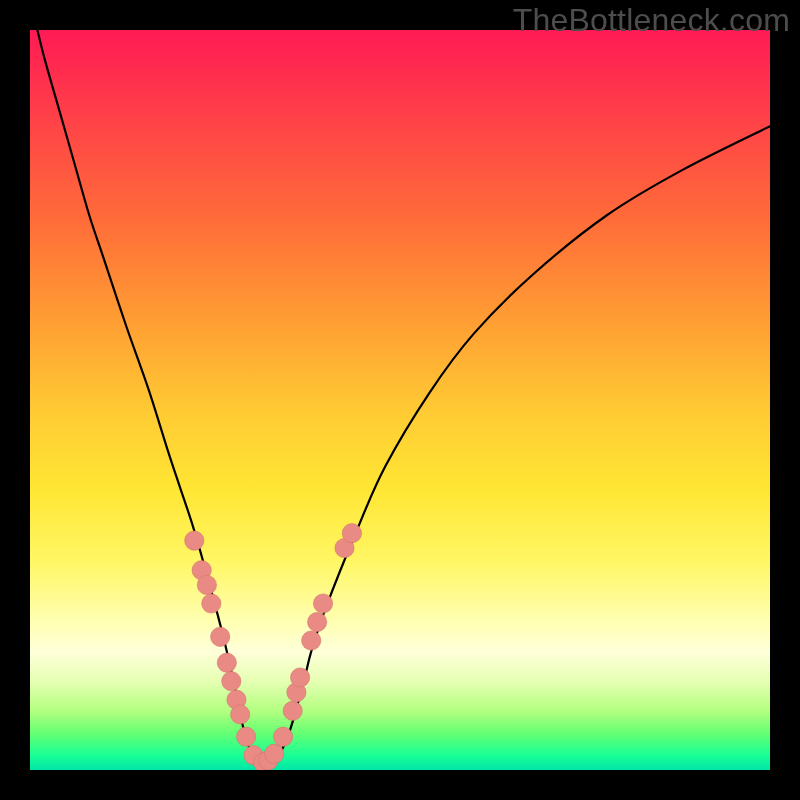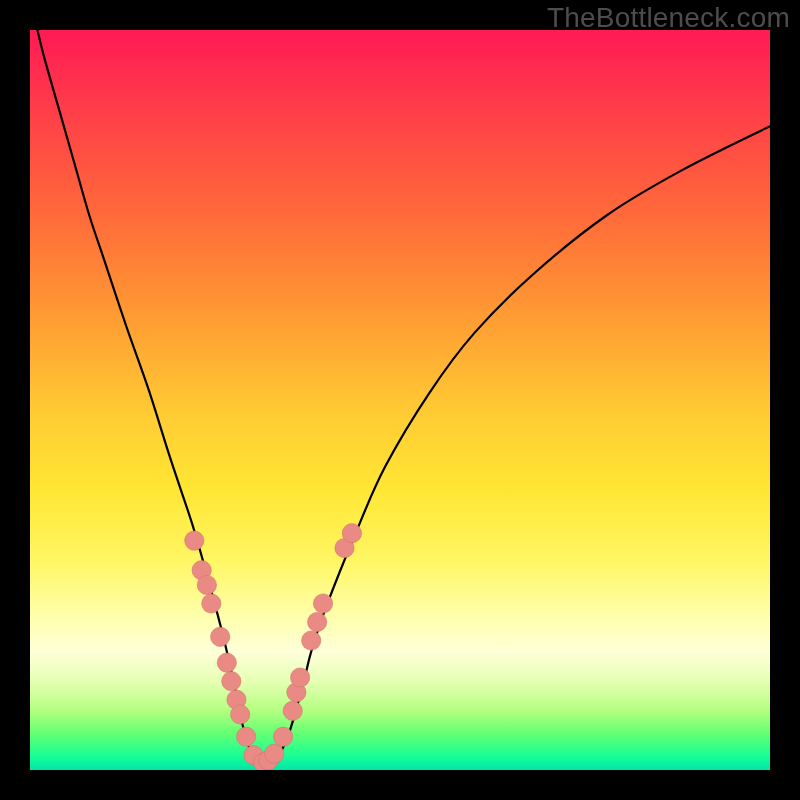--- a/index.html
+++ b/index.html
@@ -47,21 +47,21 @@
     top: 0;
     width: 740px;
     height: 740px;
     pointer-events: none;
   }
   .watermark {
     position: absolute;
     top: 2px;
     right: 10px;
     color: #4d4d4d;
-    font-size: 28px;
+    font-size: 32px;
     font-weight: 400;
     letter-spacing: 0.2px;
     user-select: none;
   }
 </style>
 </head>
 <body>
 
 <div class="frame">
   <div class="plot-area">

